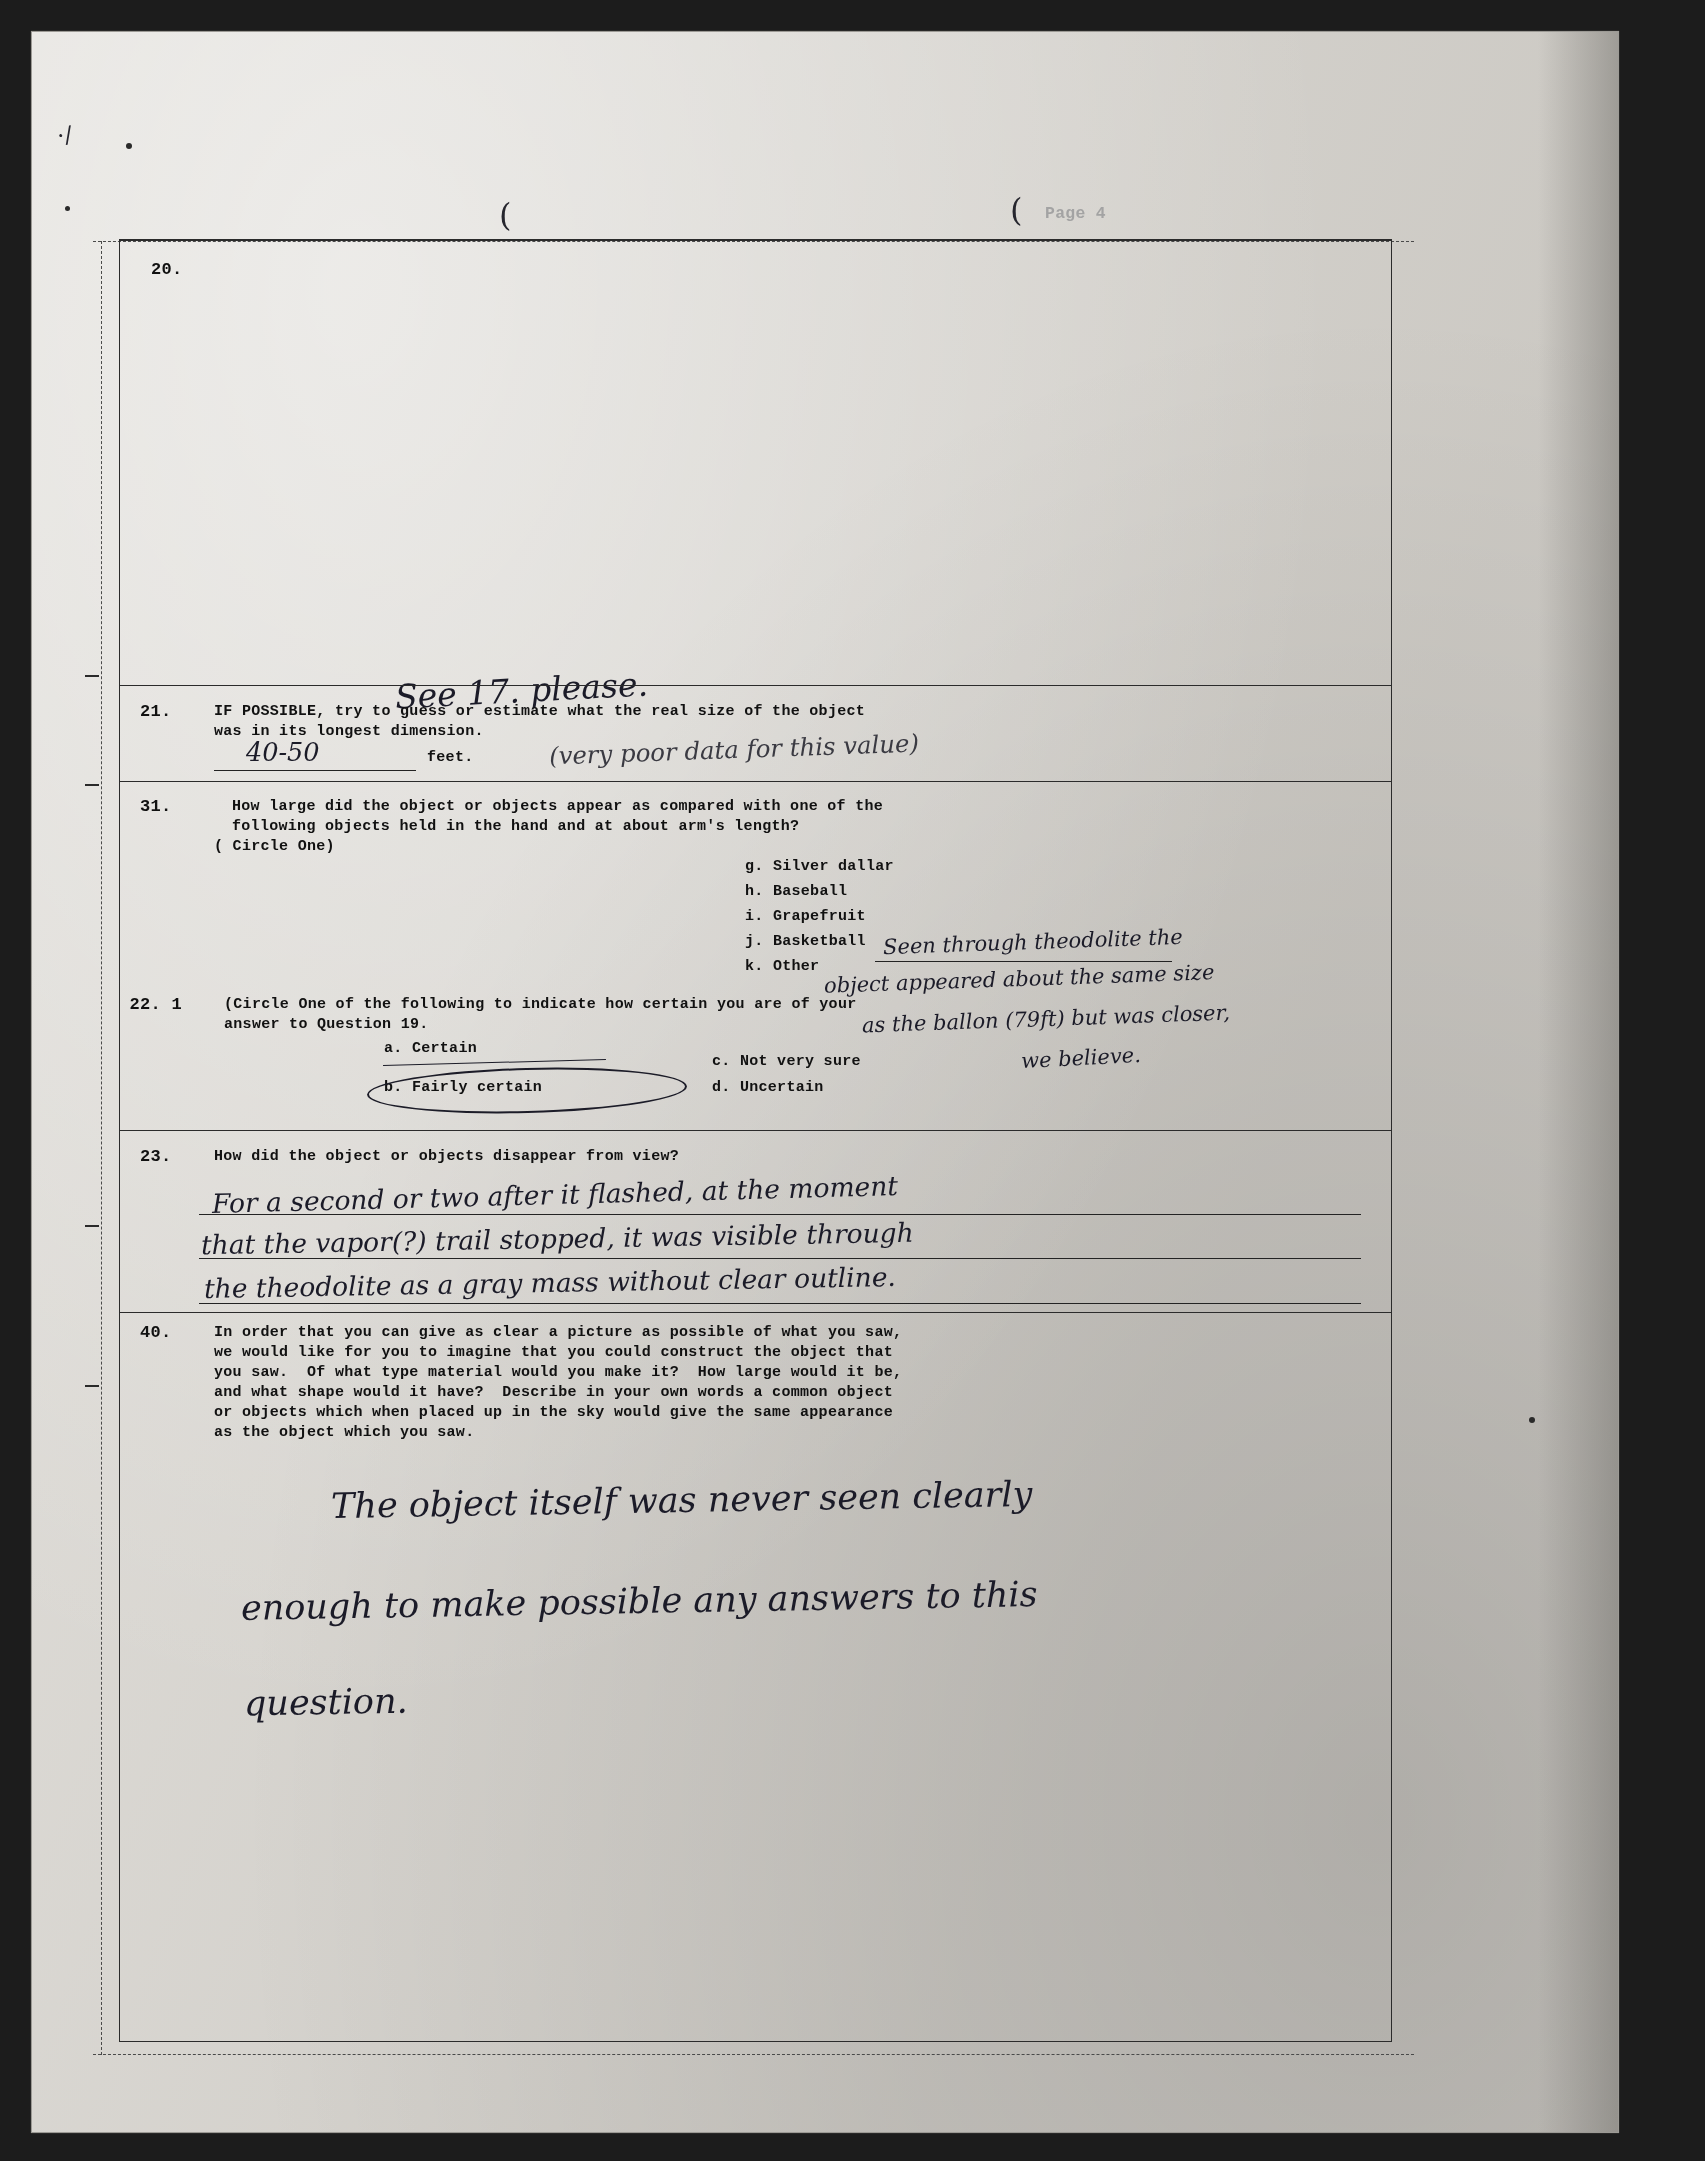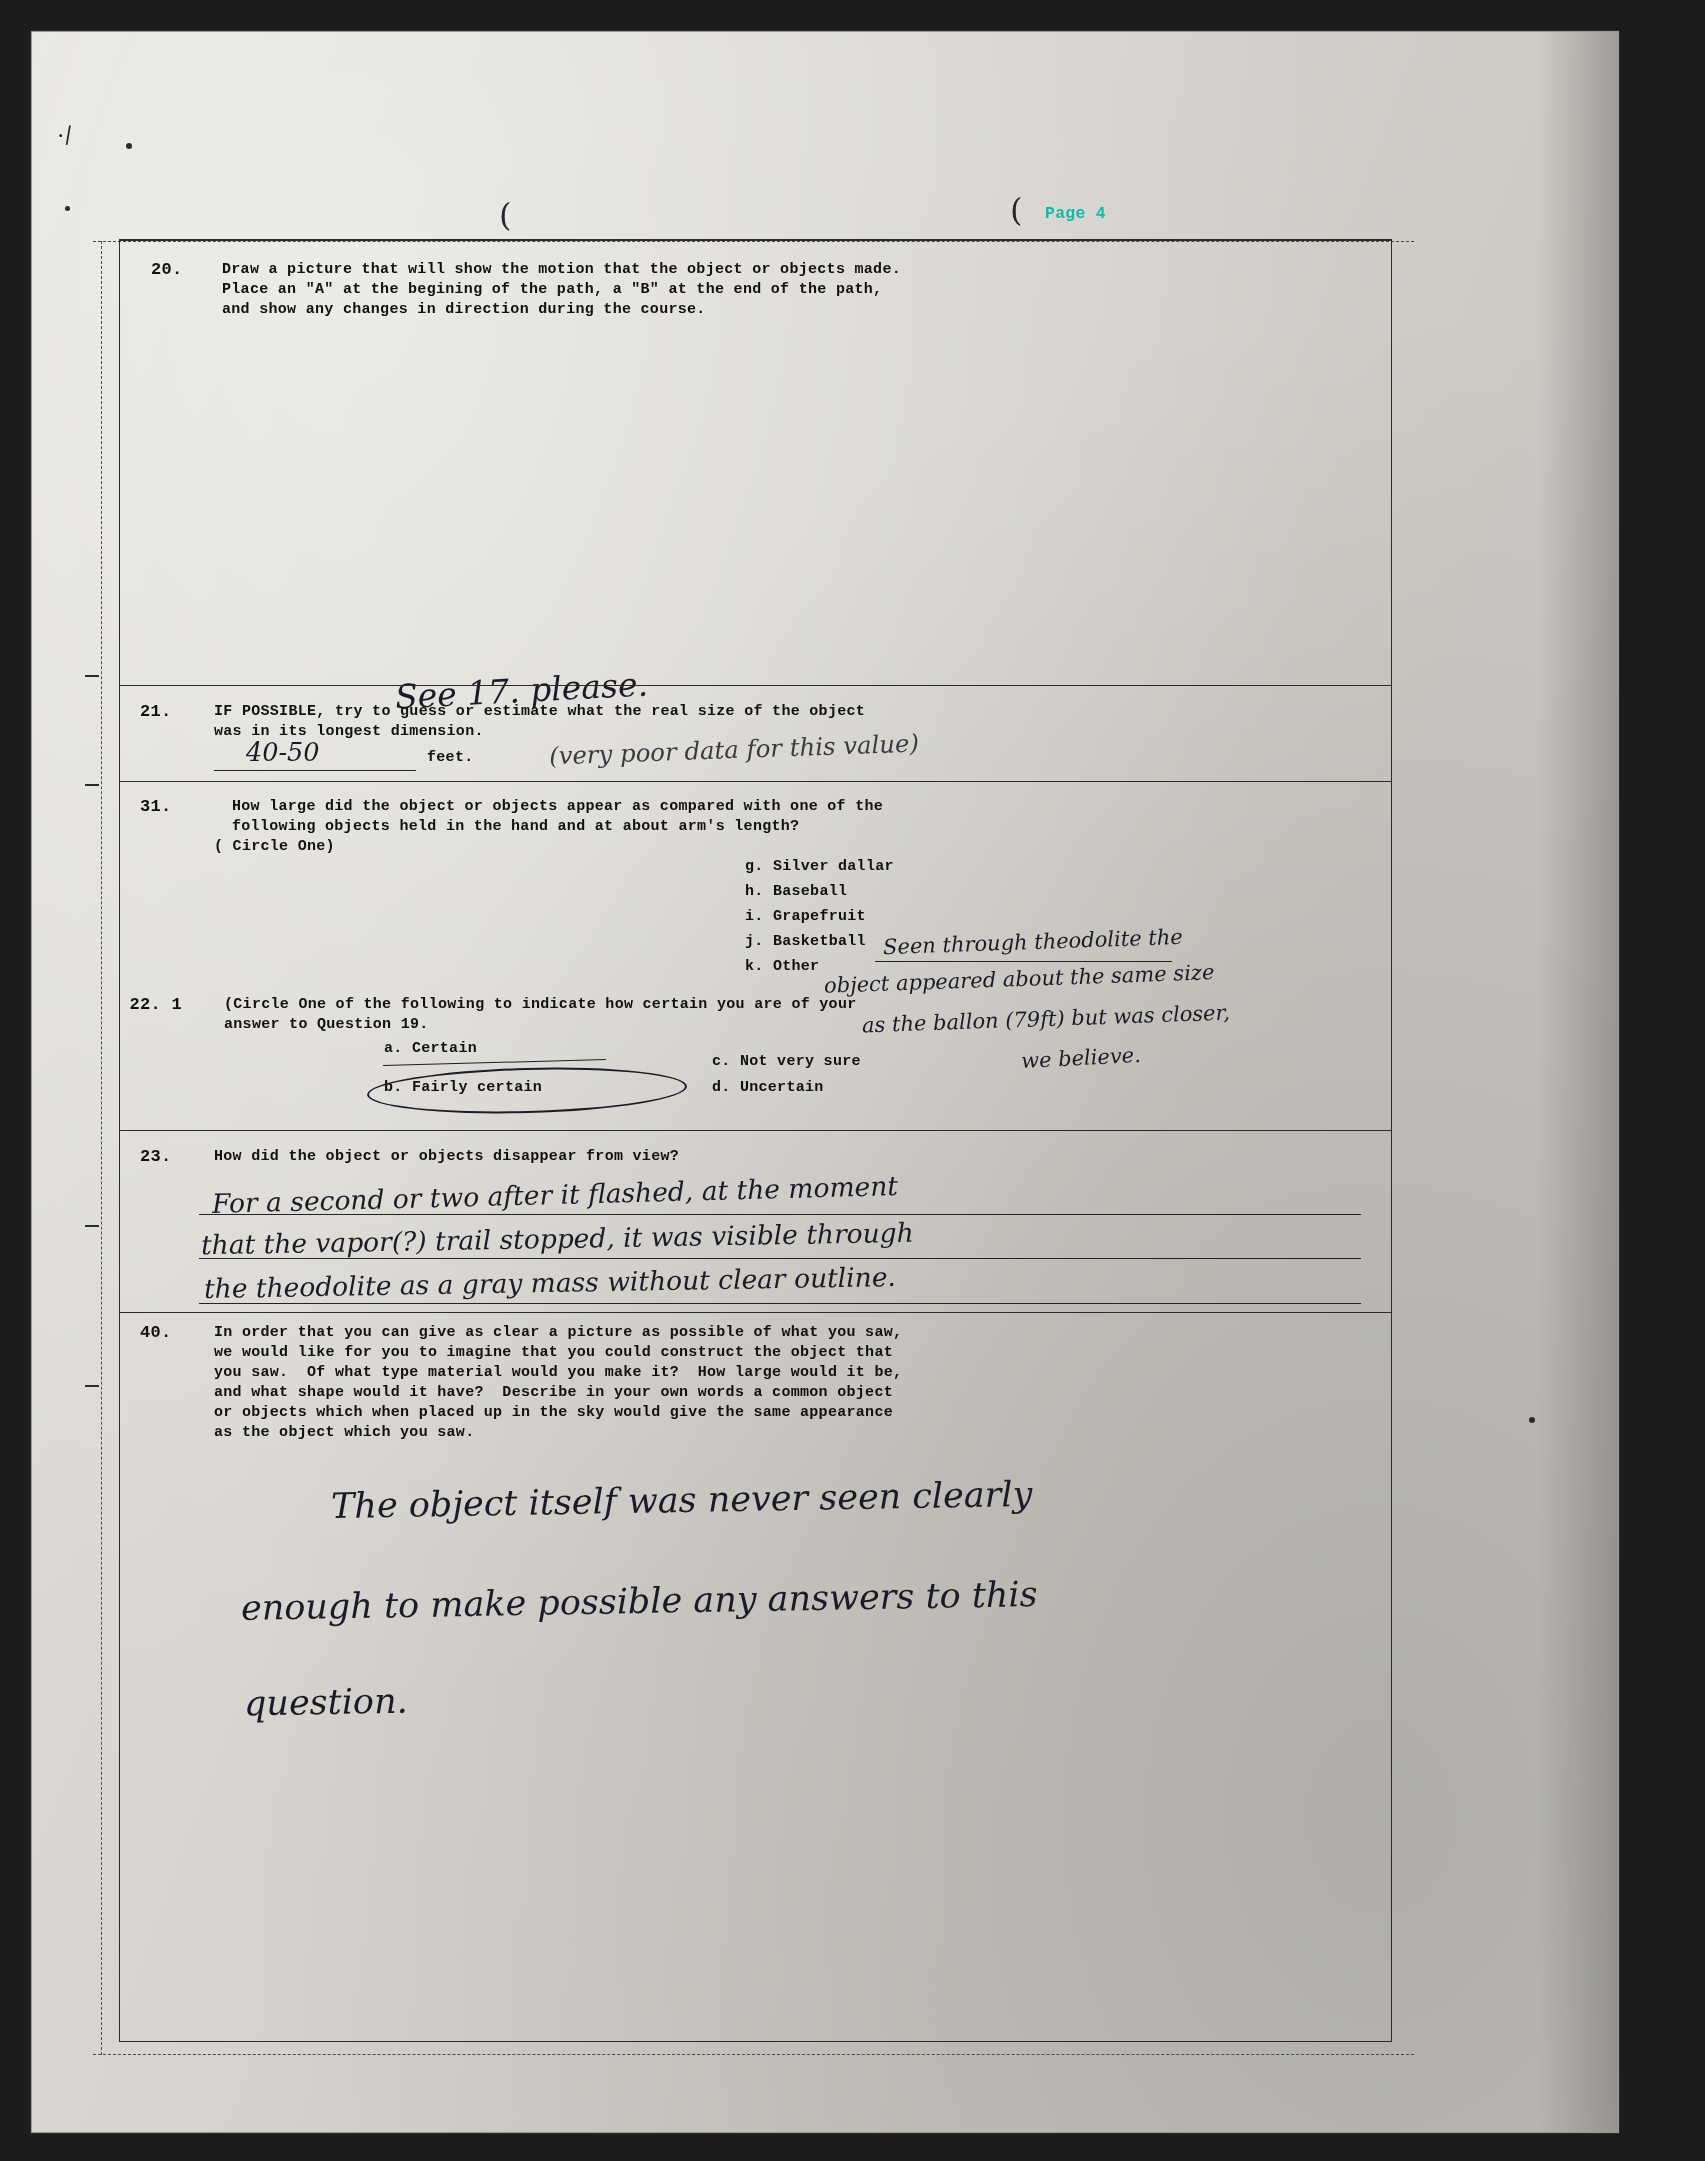--- a/index.html
+++ b/index.html
@@ -72,21 +72,21 @@
     font-family: "Liberation Mono", "DejaVu Sans Mono", monospace;
     font-weight: 700;
     letter-spacing: 0.3px;
   }
 
   .page-label {
     position: absolute;
     left: 1045px;
     top: 204px;
     font-size: 16.4px;
-    color: #14b8a6;
+    color: #a3a3a3;
   }
 
   .hrule {
     position: absolute;
     left: 0;
     width: 1273px;
     height: 0;
     border-top: 1.6px solid #2b2b2b;
   }
 
@@ -191,23 +191,20 @@
   <div class="dot" style="left:1529px; top:1417px; width:6.4px; height:6.4px;"></div>
 
   <div class="dashline" style="left:93px; top:241px; width:1321px;"></div>
   <div class="vdashline" style="left:101px; top:241px; height:1814px;"></div>
   <div class="dashline" style="left:93px; top:2054px; width:1321px;"></div>
 
   <div id="form">
     <div class="form-border"></div>
 
     <div class="q-num mono" style="left:32px; top:21px;">20.</div>
-    <div class="q-body mono" style="left:103px; top:21px; width:1151px;">Draw a picture that will show the motion that the object or objects made.
-Place an "A" at the begining of the path, a "B" at the end of the path,
-and show any changes in direction during the course.</div>
 
     <div class="hand hand-ink" style="left:276px; top:432px; font-size:33px; transform:rotate(-3deg);">See  17.  please.</div>
 
     <div class="hrule" style="top:446px;"></div>
 
     <div class="q-num mono" style="left:21px; top:463px;">21.</div>
     <div class="q-body mono" style="left:95px; top:463px; width:1156px;">IF POSSIBLE, try to guess or estimate what the real size of the object
 was in its longest dimension.</div>
 
     <div class="underline" style="left:95px; top:531px; width:202px;"></div>

